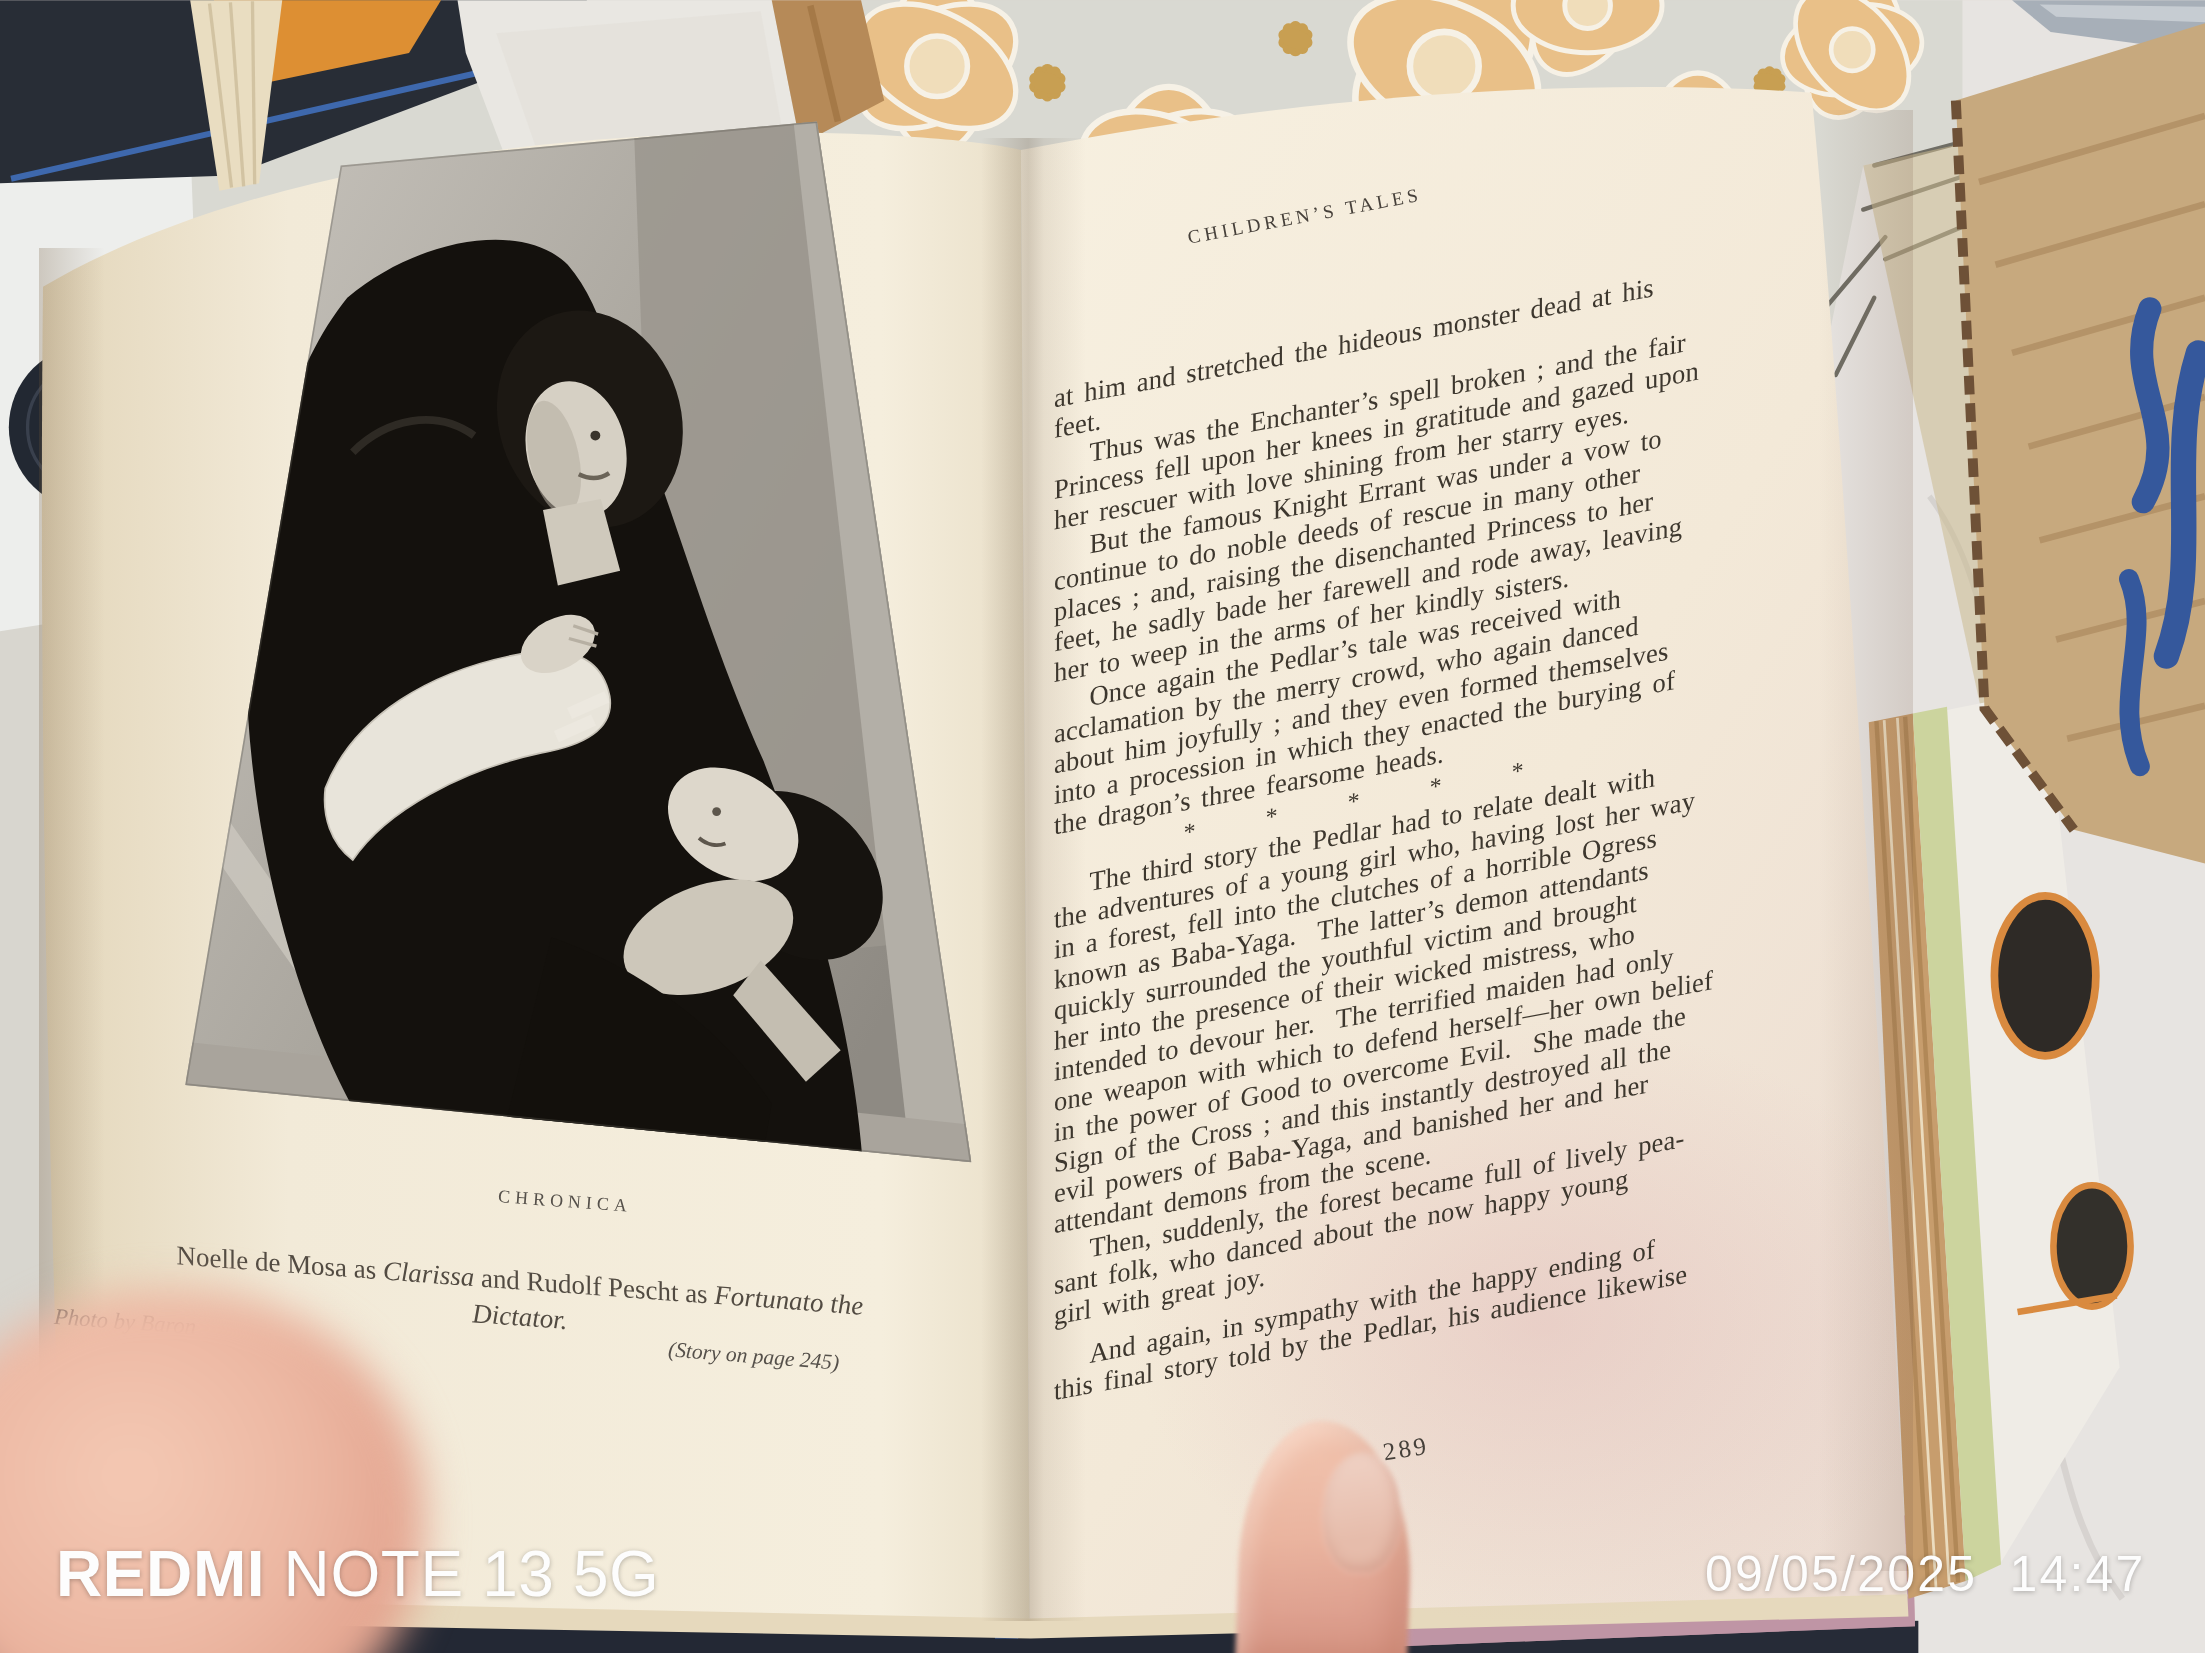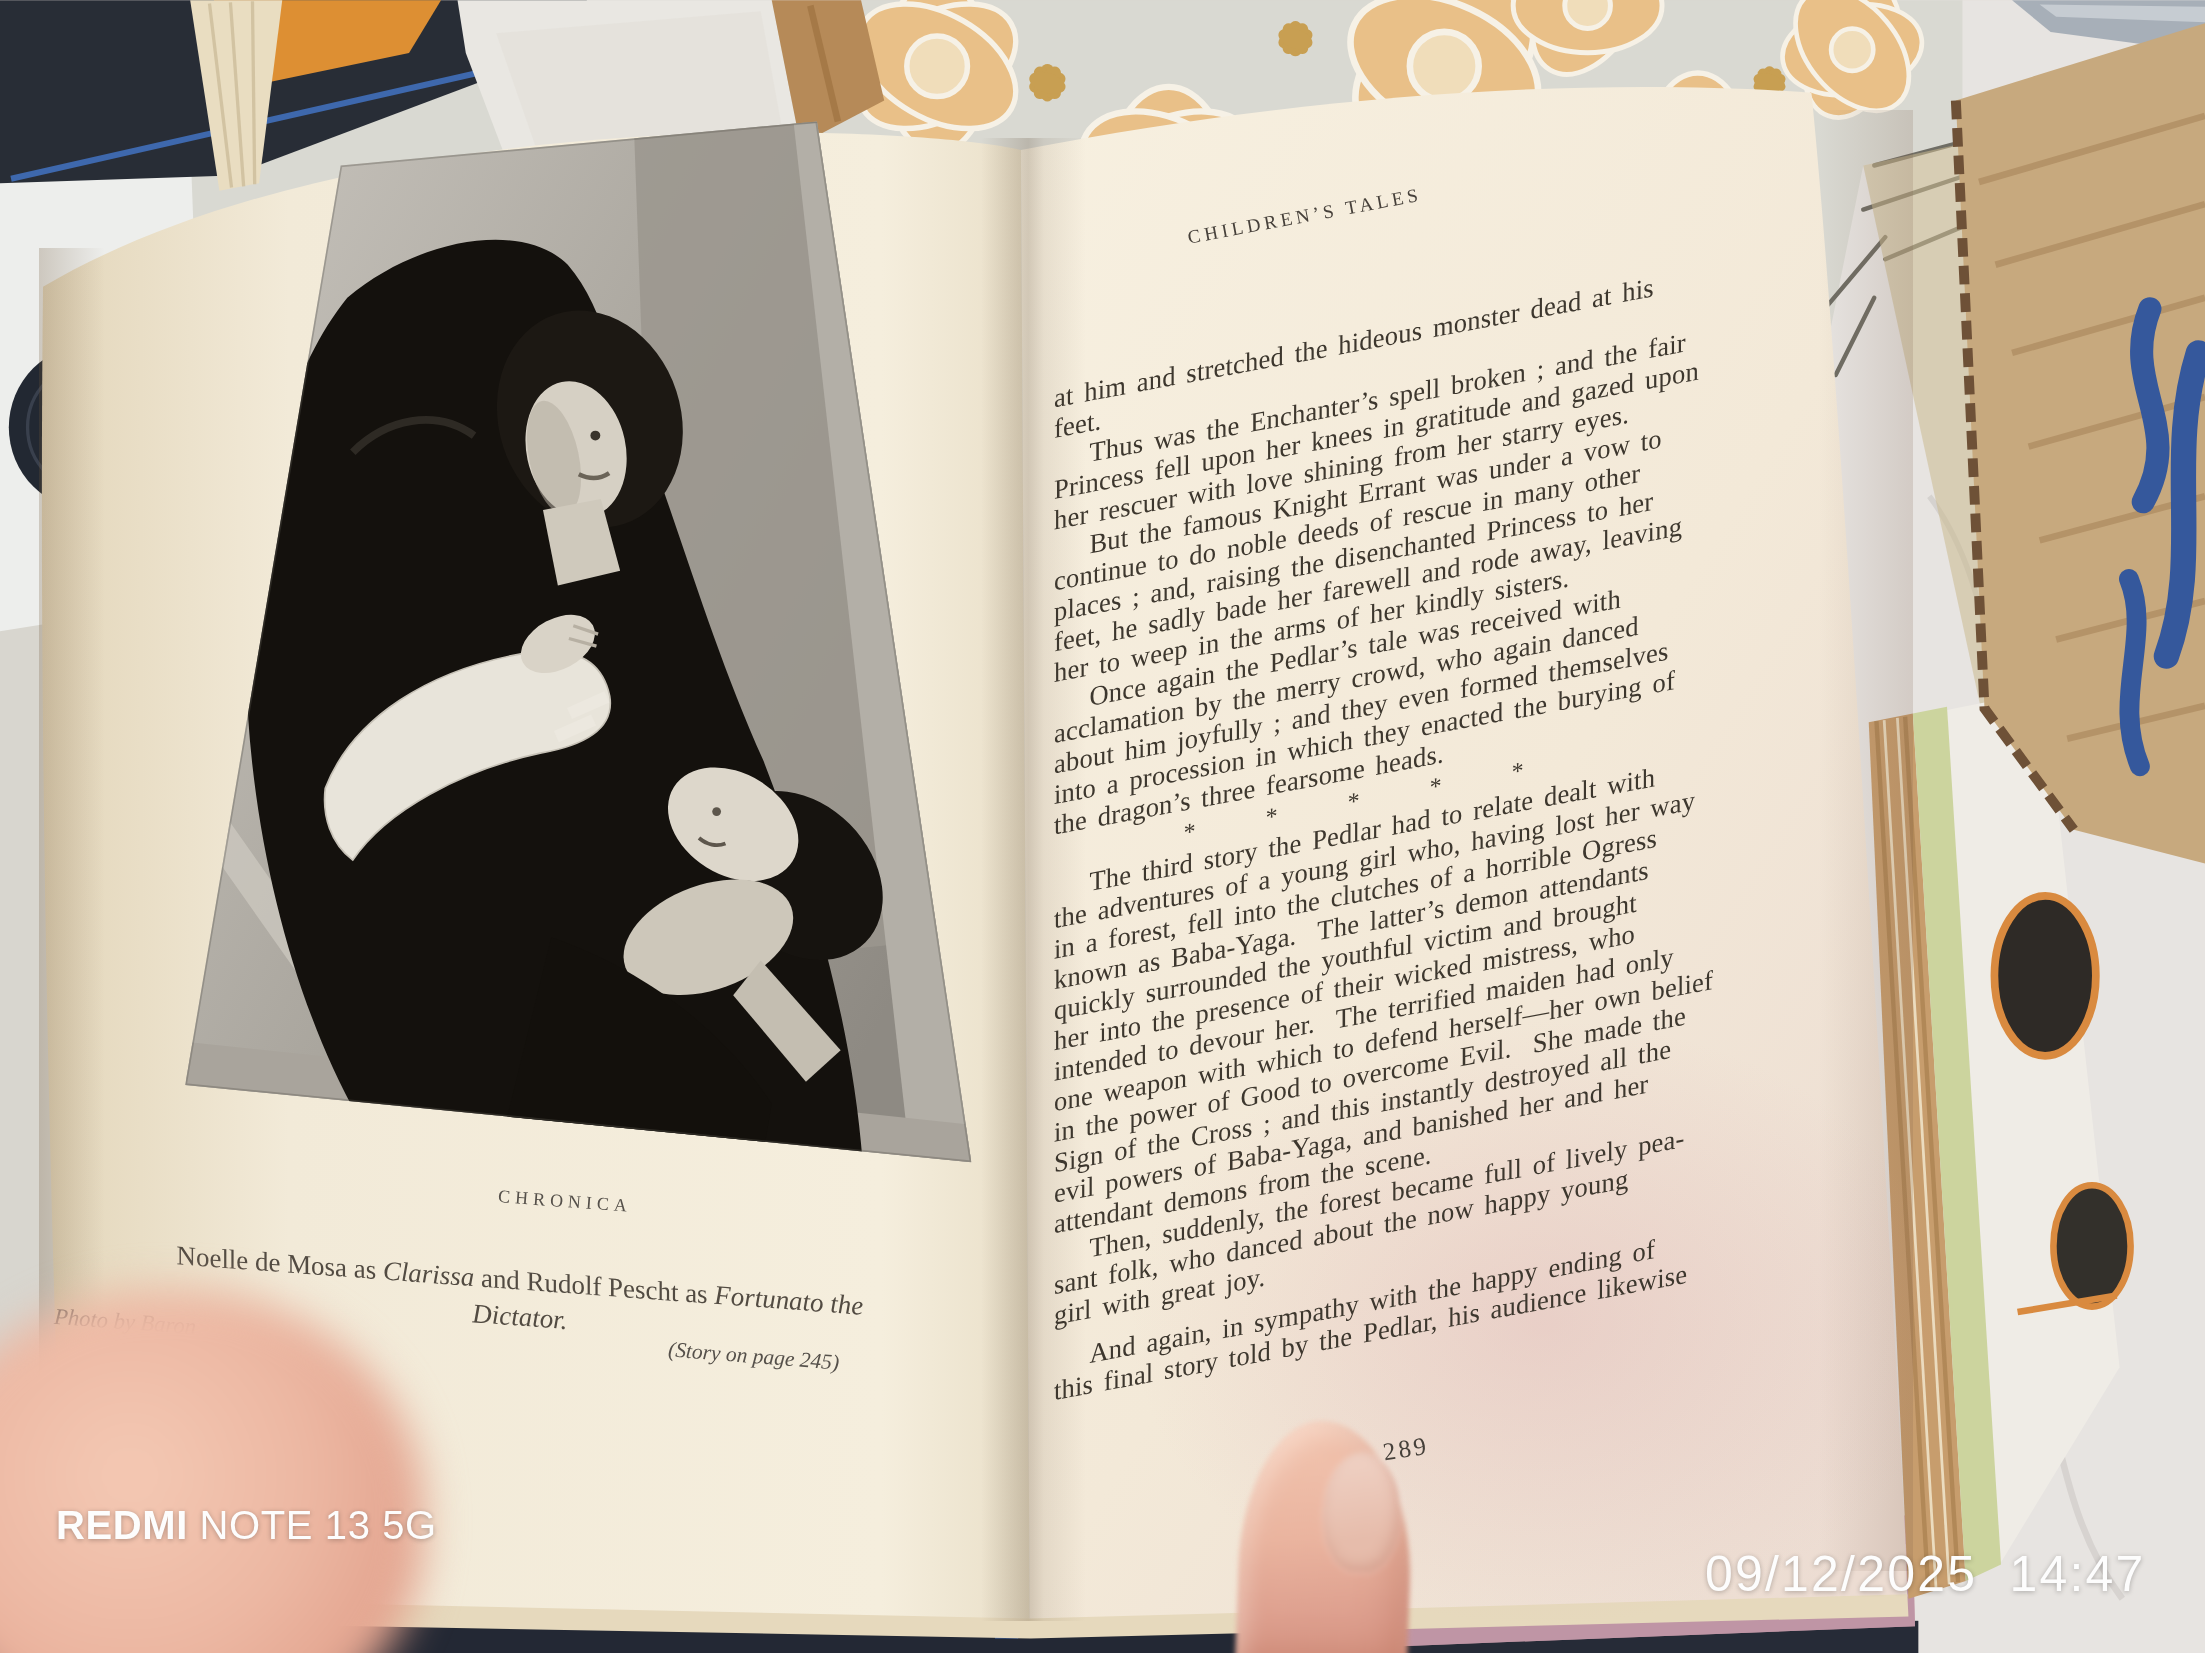--- a/index.html
+++ b/index.html
@@ -46,21 +46,21 @@
     filter:blur(2.8px);}
   .finger-thumb .nail{position:absolute;left:83px;top:31px;width:77px;height:119px;
     border-radius:50% 50% 45% 45%;background:linear-gradient(170deg,#f0d3c6,#e6bcab 70%);
     box-shadow:inset -3.3px -5.5px 13.2px rgba(190,120,100,.4), 0 0 5.5px rgba(255,255,255,.4);}
   .finger-corner{position:absolute;left:-83px;top:1290px;width:507px;height:463px;
     border-radius:48%;filter:blur(20px);
     background:radial-gradient(circle at 42% 40%,#f4c9b4 0%,#ecb7a2 45%,#e2a28d 75%,#dd9b88 100%);}
   
   .wm{position:absolute;font-family:"Liberation Sans","DejaVu Sans",sans-serif;color:#fdfdfd;
       text-shadow:0 1.1px 5.5px rgba(0,0,0,.28);white-space:pre;}
-  .wm-left{left:56px;top:1503px;font-size:40px;font-weight:400;letter-spacing:0.6px;}
+  .wm-left{left:56px;top:1537px;font-size:64px;font-weight:400;letter-spacing:0.6px;}
   .wm-left .wm-bold{font-weight:700;}
   .wm-right{left:1705px;top:1545px;font-size:50px;font-weight:400;letter-spacing:2.2px;}
 </style>
 </head>
 <body>
 
 <div id="stage">
 
   <svg id="scene" width="2205" height="1654" viewBox="0 0 4000 3000">
     <defs>
@@ -401,15 +401,15 @@
       </div>
     </div>
   <div class="txt rp-pageno">289</div>
 
   <div class="finger-thumb">
     <div class="nail"></div>
   </div>
   <div class="finger-corner"></div>
 
   <div class="wm wm-left"><span class="wm-bold">REDMI</span><span> NOTE 13 5G</span></div>
-  <div class="wm wm-right">09/12/2025  14:47</div>
+  <div class="wm wm-right">09/05/2025  14:47</div>
 </div>
 
 
 </body></html>

